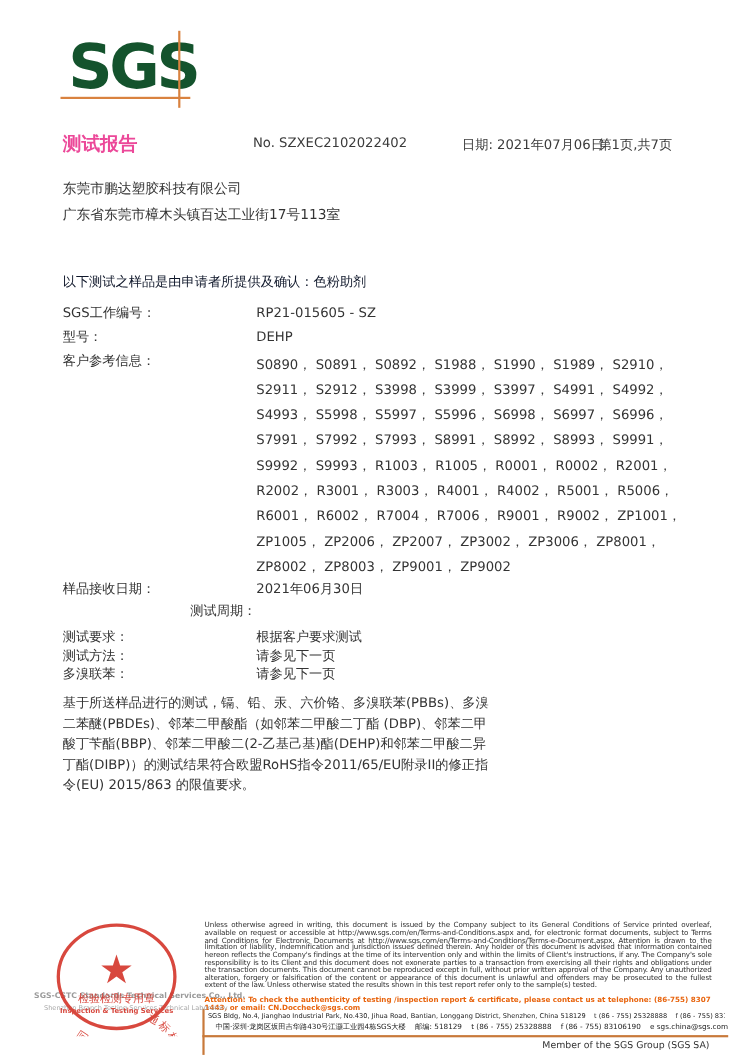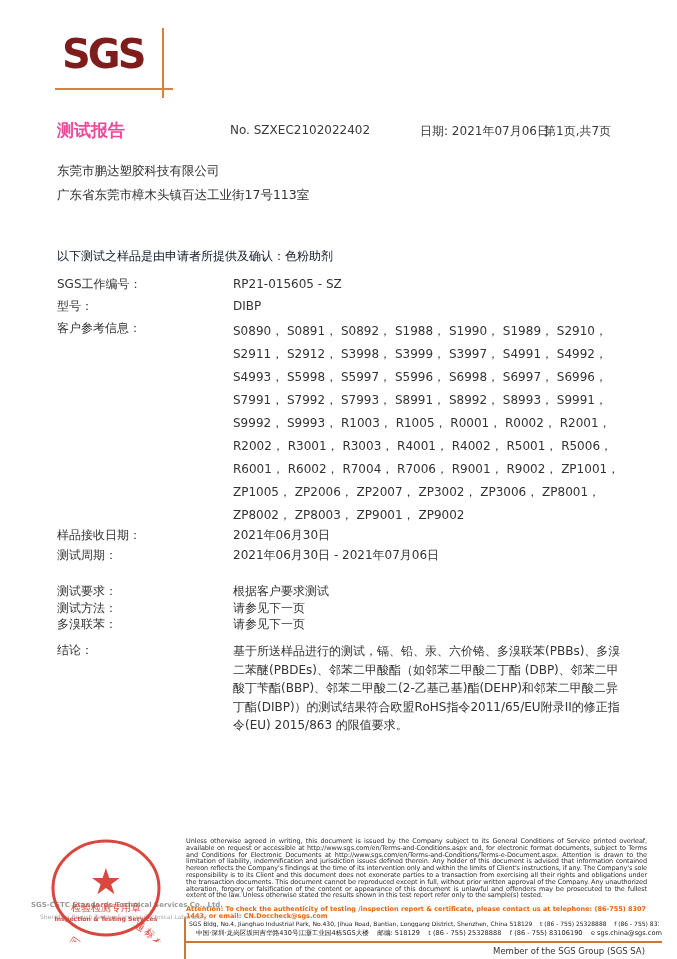--- a/index.html
+++ b/index.html
@@ -4,22 +4,22 @@
 <style>
   html,body { margin:0; padding:0; background:#ffffff; }
   .page {
     position:relative; width:677px; height:959px; background:#ffffff;
     font-family:"DejaVu Sans","Liberation Sans",sans-serif;
     color:#3a3a3a; overflow:hidden;
   }
   
   .sgs-logo {
     position:absolute; left:62px; top:34px;
-    font-size:40px; font-weight:bold; letter-spacing:-3px;
-    color:#7f1d1d; line-height:1;
+    font-size:56px; font-weight:bold; letter-spacing:-3px;
+    color:#14532d; line-height:1;
   }
   .logo-vline { position:absolute; left:162px; top:28px; width:2px; height:70px; background:#d9823f; }
   .logo-hline { position:absolute; left:55px;  top:88px; width:118px; height:2px; background:#d9823f; }
 
   .doc-title   { position:absolute; left:57px;  top:119px; font-size:17px; font-weight:bold; color:#ec4899; }
   .report-no   { position:absolute; left:230px; top:123px; font-size:12px; }
   .report-date { position:absolute; left:420px; top:123px; font-size:12px; }
   .report-page { position:absolute; left:544px; top:123px; font-size:12px; }
 
   
@@ -29,21 +29,21 @@
 
   
   .fields { position:absolute; left:57px; top:276px; right:24px; font-size:12px; color:#333; }
   .frow   { display:flex; align-items:flex-start; }
   .flabel { width:176px; flex:0 0 176px; line-height:16px; }
   .fvalue { flex:1; line-height:16px; }
   .r1,.r2 { margin-bottom:6px; }
   .r3 .fvalue div { line-height:23px; }
   .r3 { margin-bottom:0; }
   .r4 { margin-bottom:4px; }
-  .r5 { margin-bottom:20px; }
+  .r5 { margin-bottom:8px;text-align:right; }
   .r6 { margin-bottom:1px; }
   .r7 { margin-bottom:0; }
   .r8 { margin-bottom:10px; }
   .r9 .fvalue { line-height:18.5px; max-width:396px; }
 
   
   .stamp { position:absolute; left:47px; top:838px; width:118px; height:104px; opacity:0.9; z-index:3; }
   .branch-line1 { position:absolute; left:31px; top:901px; width:165px; font-size:7px; font-weight:bold; color:#9a9a9a; z-index:1; white-space:nowrap; }
   .branch-line2 { position:absolute; left:40px; top:913px; width:160px; font-size:6px; color:#a8a8a8; z-index:1; white-space:nowrap; }
 
@@ -85,21 +85,21 @@
 
   <div class="fields">
 
     <div class="frow r1">
       <div class="flabel">SGS工作编号：</div>
       <div class="fvalue">RP21-015605 - SZ</div>
     </div>
 
     <div class="frow r2">
       <div class="flabel">型号：</div>
-      <div class="fvalue">DIBP</div>
+      <div class="fvalue">DEHP</div>
     </div>
 
     <div class="frow r3">
       <div class="flabel">客户参考信息：</div>
       <div class="fvalue">
         <div>S0890， S0891， S0892， S1988， S1990， S1989， S2910，</div>
         <div>S2911， S2912， S3998， S3999， S3997， S4991， S4992，</div>
         <div>S4993， S5998， S5997， S5996， S6998， S6997， S6996，</div>
         <div>S7991， S7992， S7993， S8991， S8992， S8993， S9991，</div>
         <div>S9992， S9993， R1003， R1005， R0001， R0002， R2001，</div>
@@ -110,40 +110,38 @@
       </div>
     </div>
 
     <div class="frow r4">
       <div class="flabel">样品接收日期：</div>
       <div class="fvalue">2021年06月30日</div>
     </div>
 
     <div class="frow r5">
       <div class="flabel">测试周期：</div>
-      <div class="fvalue">2021年06月30日 - 2021年07月06日</div>
     </div>
 
     <div class="frow r6">
       <div class="flabel">测试要求：</div>
       <div class="fvalue">根据客户要求测试</div>
     </div>
 
     <div class="frow r7">
       <div class="flabel">测试方法：</div>
       <div class="fvalue">请参见下一页</div>
     </div>
 
     <div class="frow r8">
       <div class="flabel">多溴联苯：</div>
       <div class="fvalue">请参见下一页</div>
     </div>
 
     <div class="frow r9">
-      <div class="flabel">结论：</div>
       <div class="fvalue">基于所送样品进行的测试，镉、铅、汞、六价铬、多溴联苯(PBBs)、多溴二苯醚(PBDEs)、邻苯二甲酸酯（如邻苯二甲酸二丁酯 (DBP)、邻苯二甲酸丁苄酯(BBP)、邻苯二甲酸二(2-乙基己基)酯(DEHP)和邻苯二甲酸二异丁酯(DIBP)）的测试结果符合欧盟RoHS指令2011/65/EU附录II的修正指令(EU) 2015/863 的限值要求。</div>
     </div>
 
   </div>
 
   <svg class="stamp" viewBox="0 0 118 104" xmlns="http://www.w3.org/2000/svg">
     <ellipse cx="59" cy="50" rx="53" ry="47" fill="none" stroke="#d4352a" stroke-width="3"></ellipse>
     <path id="ringPath" d="M59,87 A43,37 0 1 1 58.9,87.02" fill="none"></path>
     <text font-size="10" fill="#d4352a" letter-spacing="1.5">
       <textPath href="#ringPath" startOffset="50%" text-anchor="middle">通标标准技术服务有限公司深圳分公司</textPath>

